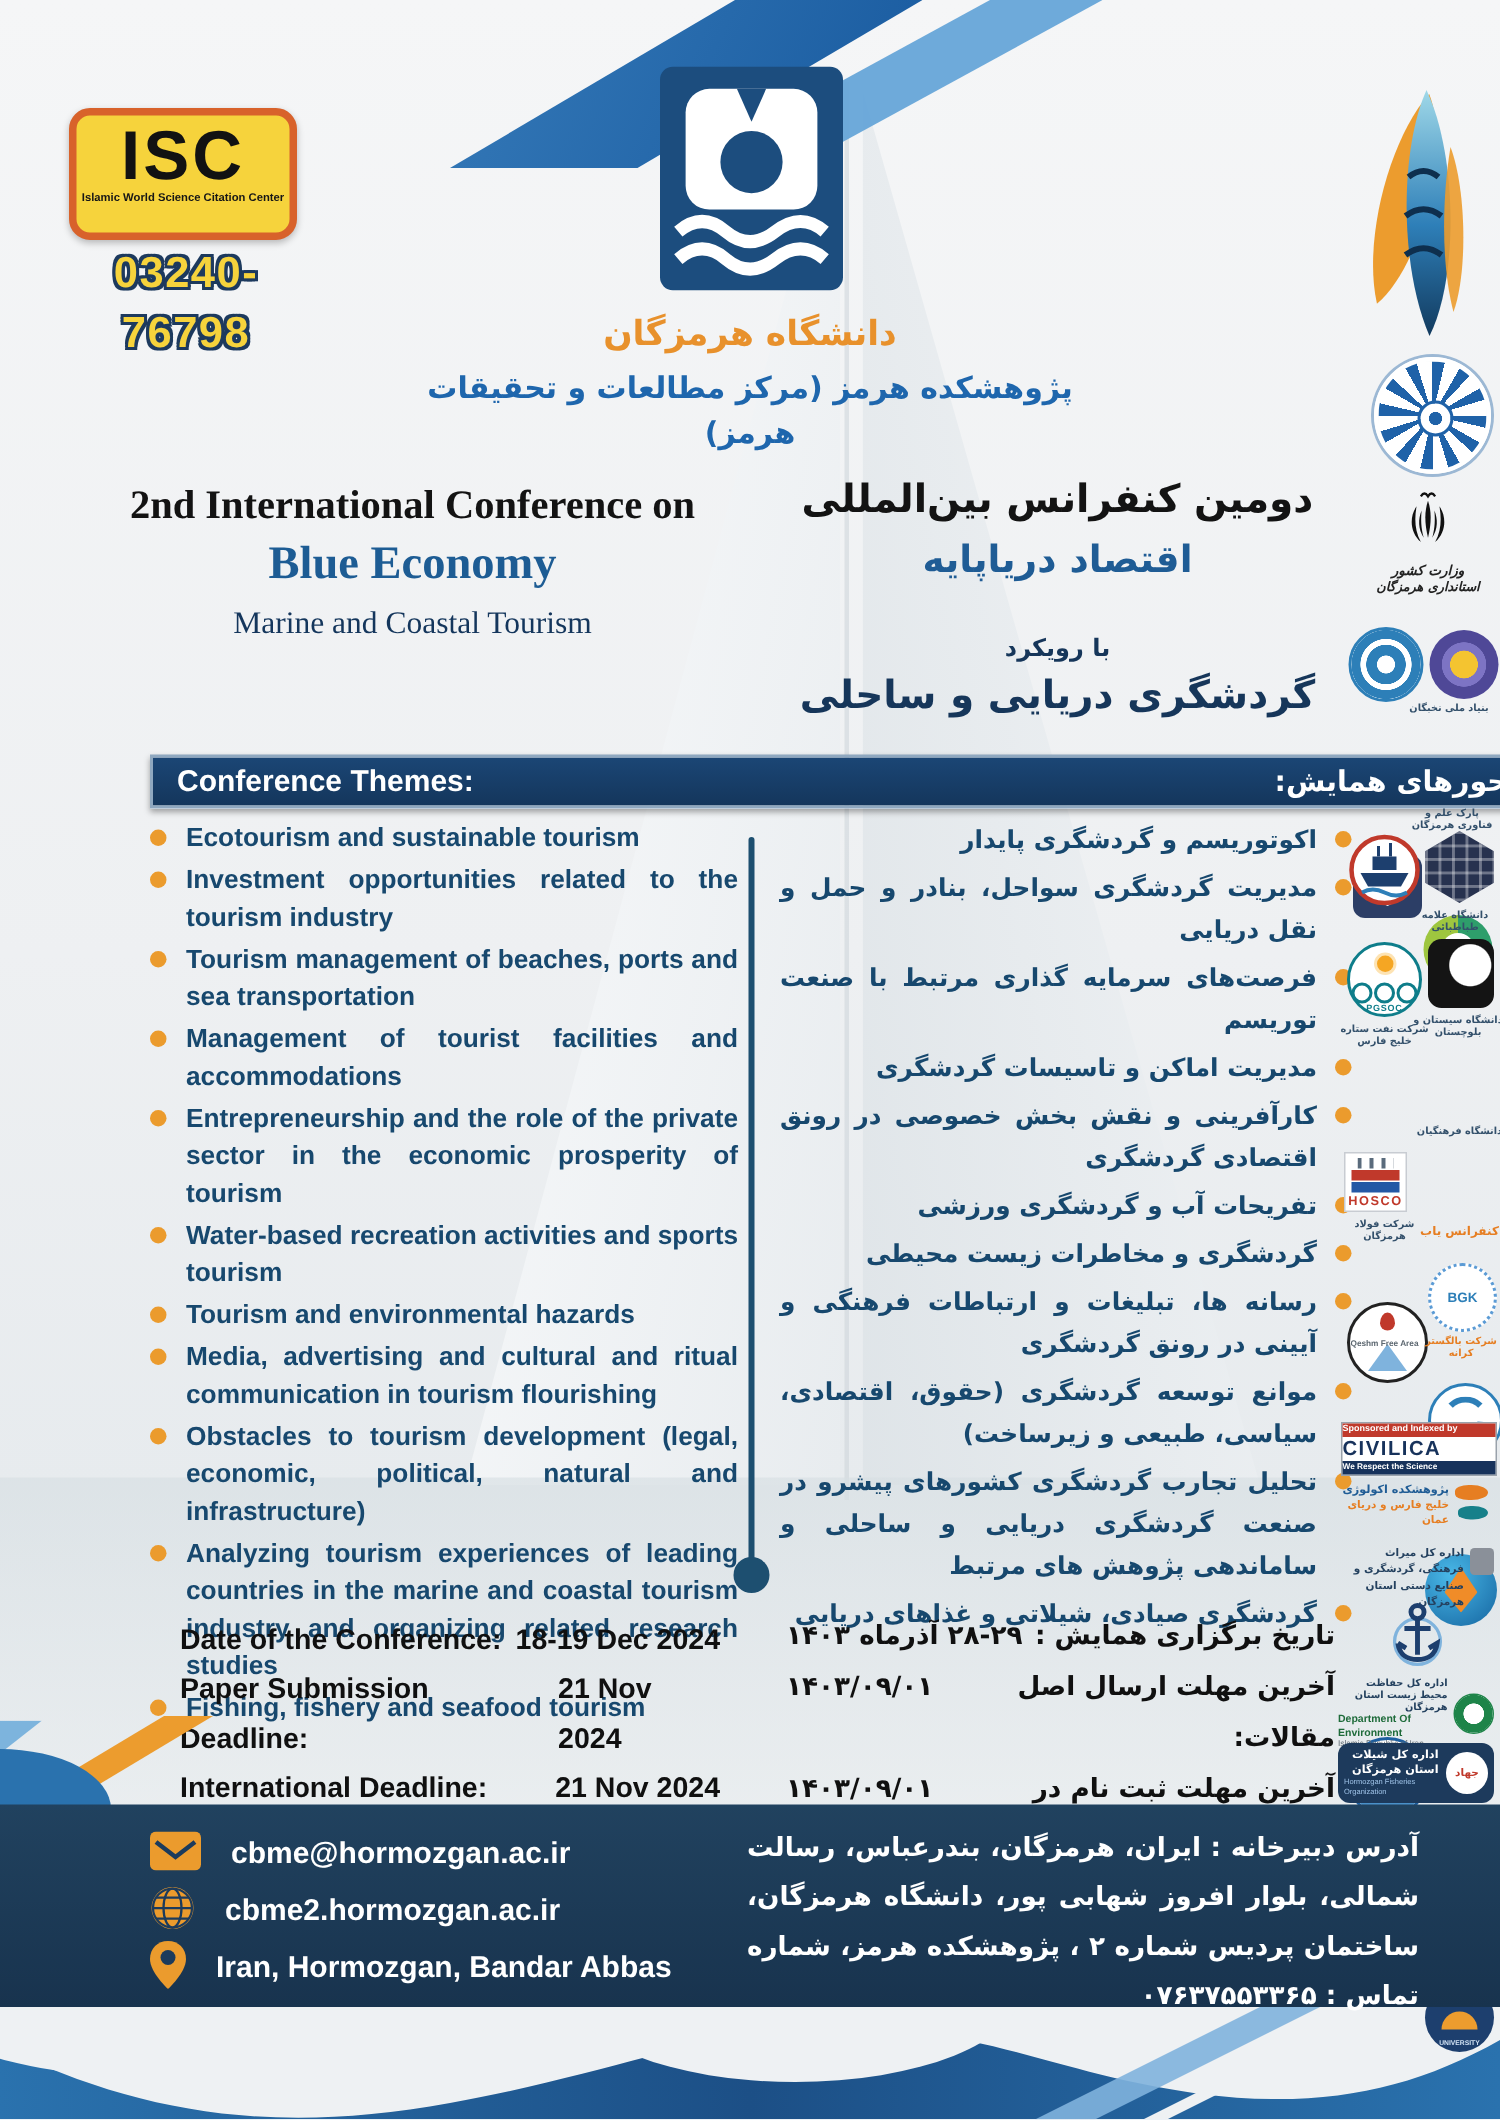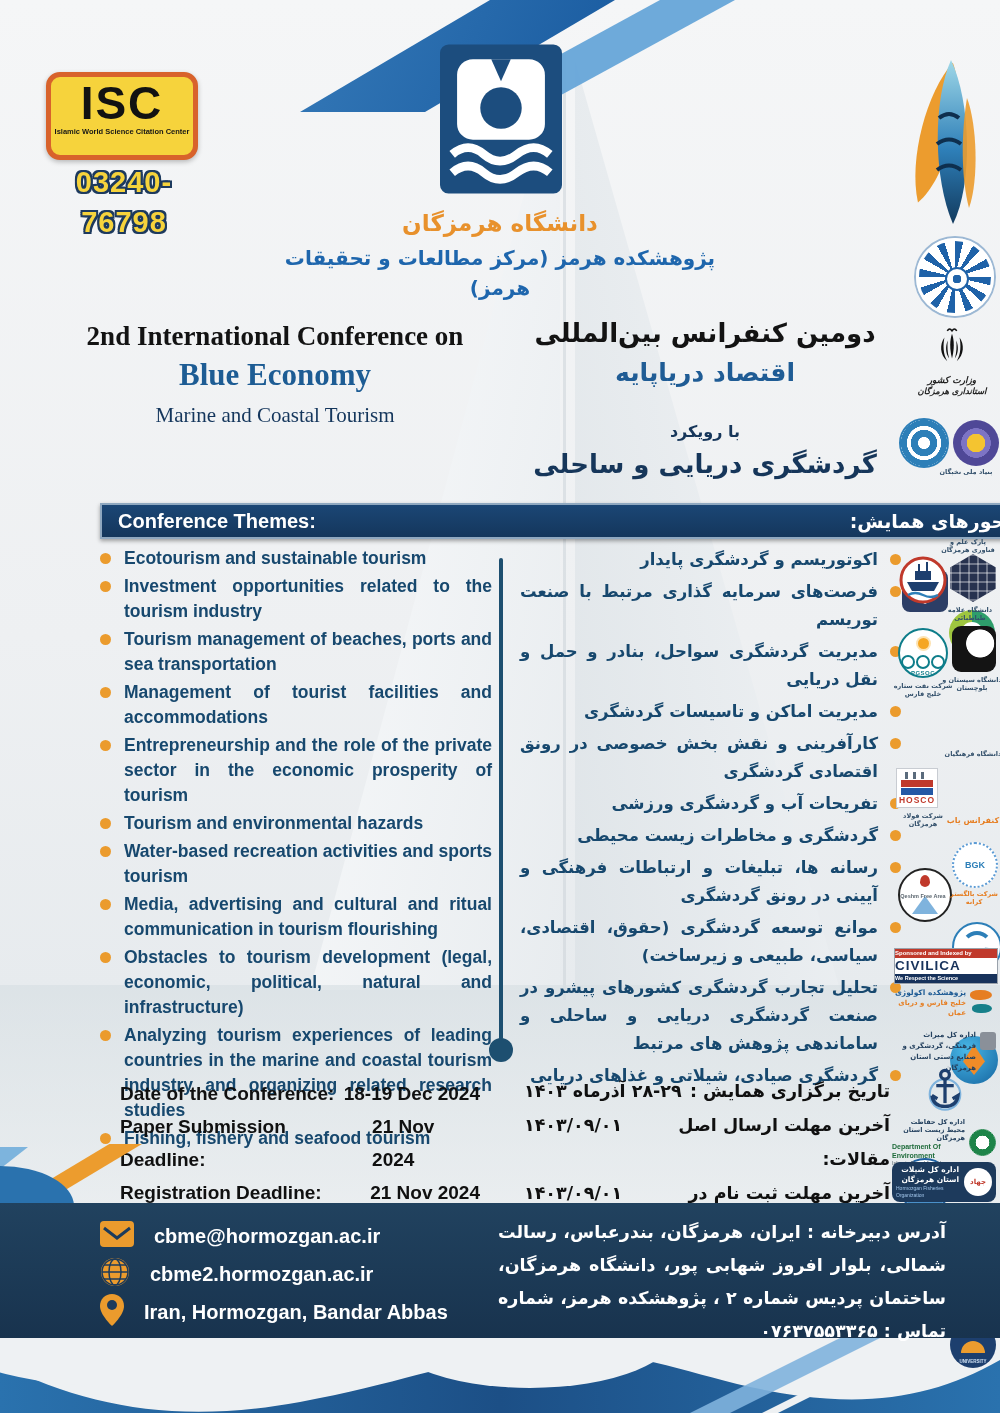--- a/index.html
+++ b/index.html
@@ -211,32 +211,32 @@
     <span class="tb-en">Conference Themes:</span>
     <span class="tb-fa">محورهای همایش:</span>
   </div>
 
   <div class="abs themes-en">
     <div class="ti">Ecotourism and sustainable tourism</div>
     <div class="ti">Investment opportunities related to the tourism industry</div>
     <div class="ti">Tourism management of beaches, ports and sea transportation</div>
     <div class="ti">Management of tourist facilities and accommodations</div>
     <div class="ti">Entrepreneurship and the role of the private sector in the economic prosperity of tourism</div>
+    <div class="ti">Water-based recreation activities and sports tourism</div>
     <div class="ti">Tourism and environmental hazards</div>
-    <div class="ti">Water-based recreation activities and sports tourism</div>
     <div class="ti">Media, advertising and cultural and ritual communication in tourism flourishing</div>
     <div class="ti">Obstacles to tourism development (legal, economic, political, natural and infrastructure)</div>
     <div class="ti">Analyzing tourism experiences of leading countries in the marine and coastal tourism industry and organizing related research studies</div>
     <div class="ti">Fishing, fishery and seafood tourism</div>
   </div>
 
   <div class="abs themes-fa">
     <div class="ti">اکوتوریسم و گردشگری پایدار</div>
+    <div class="ti">مدیریت گردشگری سواحل، بنادر و حمل و نقل دریایی</div>
     <div class="ti">فرصت‌های سرمایه گذاری مرتبط با صنعت توریسم</div>
-    <div class="ti">مدیریت گردشگری سواحل، بنادر و حمل و نقل دریایی</div>
     <div class="ti">مدیریت اماکن و تاسیسات گردشگری</div>
     <div class="ti">کارآفرینی و نقش بخش خصوصی در رونق اقتصادی گردشگری</div>
     <div class="ti">تفریحات آب و گردشگری ورزشی</div>
     <div class="ti">گردشگری و مخاطرات زیست محیطی</div>
     <div class="ti">رسانه ها، تبلیغات و ارتباطات فرهنگی و آیینی در رونق گردشگری</div>
     <div class="ti">موانع توسعه گردشگری (حقوق، اقتصادی، سیاسی، طبیعی و زیرساخت)</div>
     <div class="ti">تحلیل تجارب گردشگری کشورهای پیشرو در صنعت گردشگری دریایی و ساحلی و ساماندهی پژوهش های مرتبط</div>
     <div class="ti">گردشگری صیادی، شیلاتی و غذاهای دریایی</div>
   </div>
 
@@ -246,21 +246,21 @@
   <div class="abs dates-en">
     <div class="dr">
       <span>Date of the Conference:</span>
       <span>18-19 Dec 2024</span>
     </div>
     <div class="dr">
       <span>Paper Submission Deadline:</span>
       <span>21 Nov 2024</span>
     </div>
     <div class="dr">
-      <span>Registration Deadline:</span>
+      <span>International Deadline:</span>
       <span>21 Nov 2024</span>
     </div>
   </div>
   <div class="abs dates-fa">
     <div class="dr">
       <span>تاریخ برگزاری همایش :</span>
       <span>۲۸-۲۹ آذرماه ۱۴۰۳</span>
     </div>
     <div class="dr">
       <span>آخرین مهلت ارسال اصل مقالات:</span>

